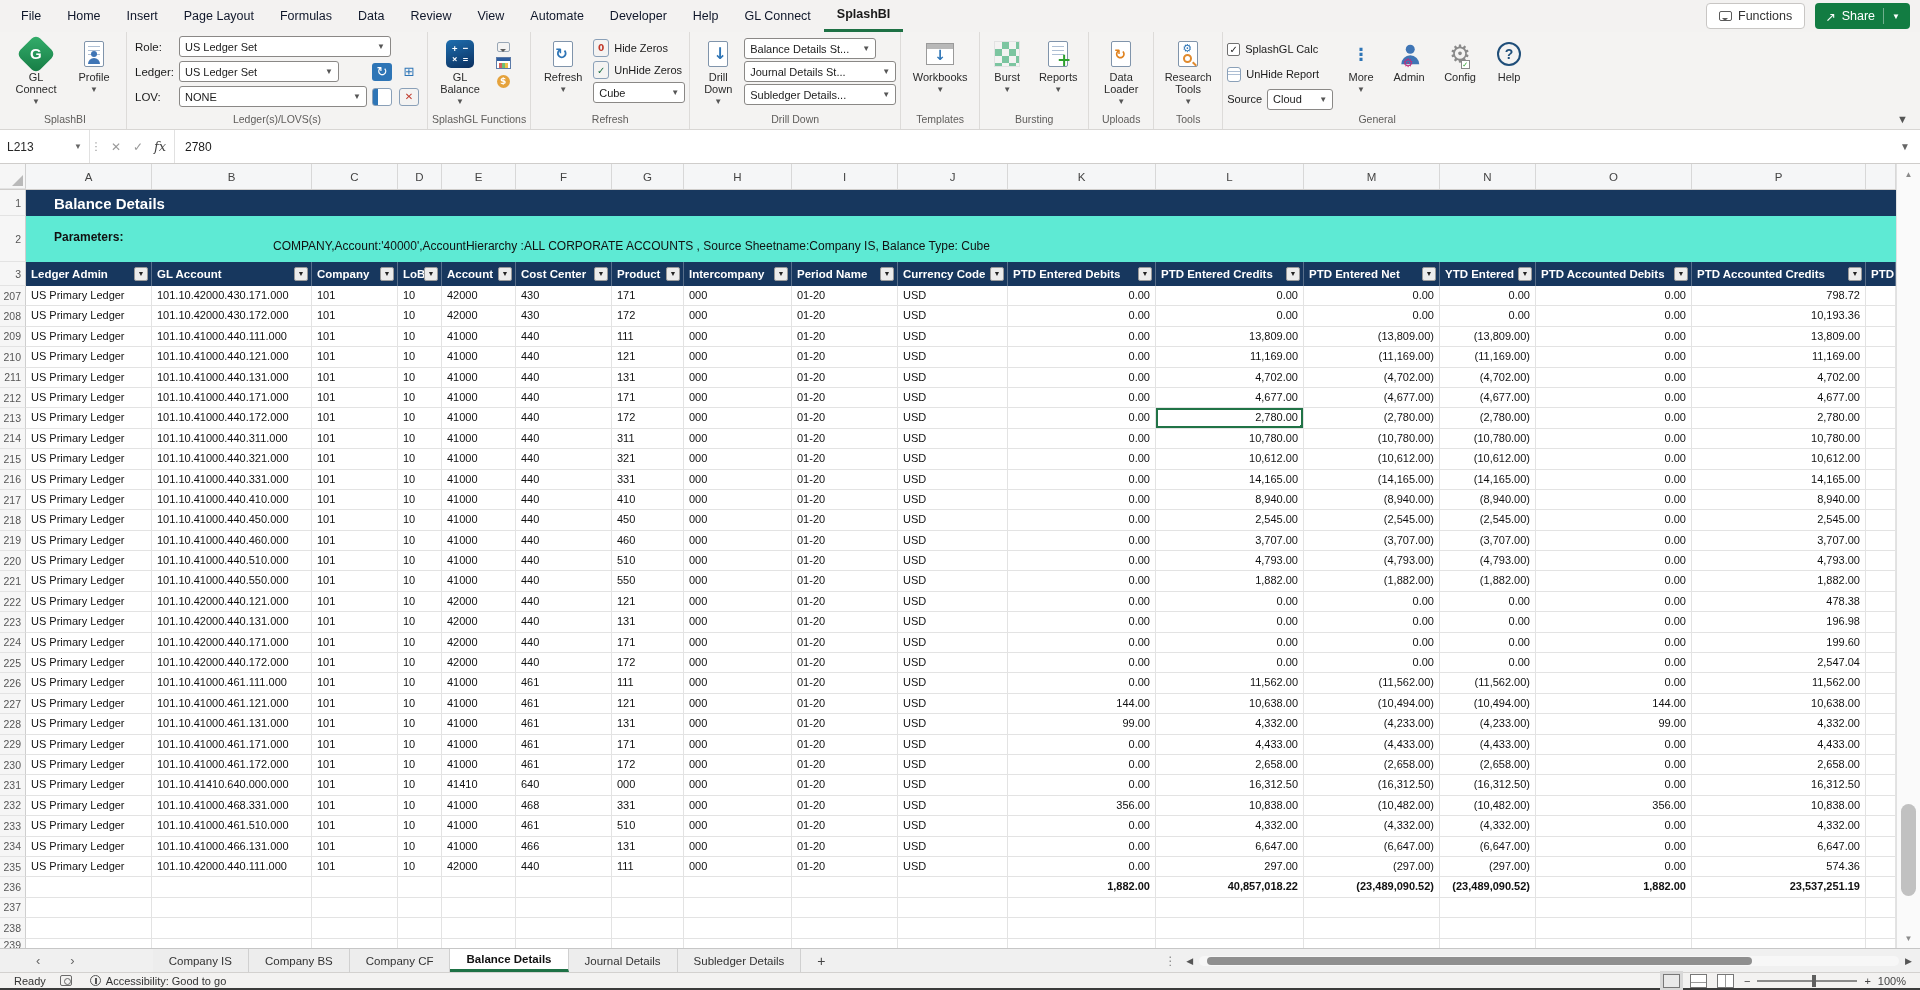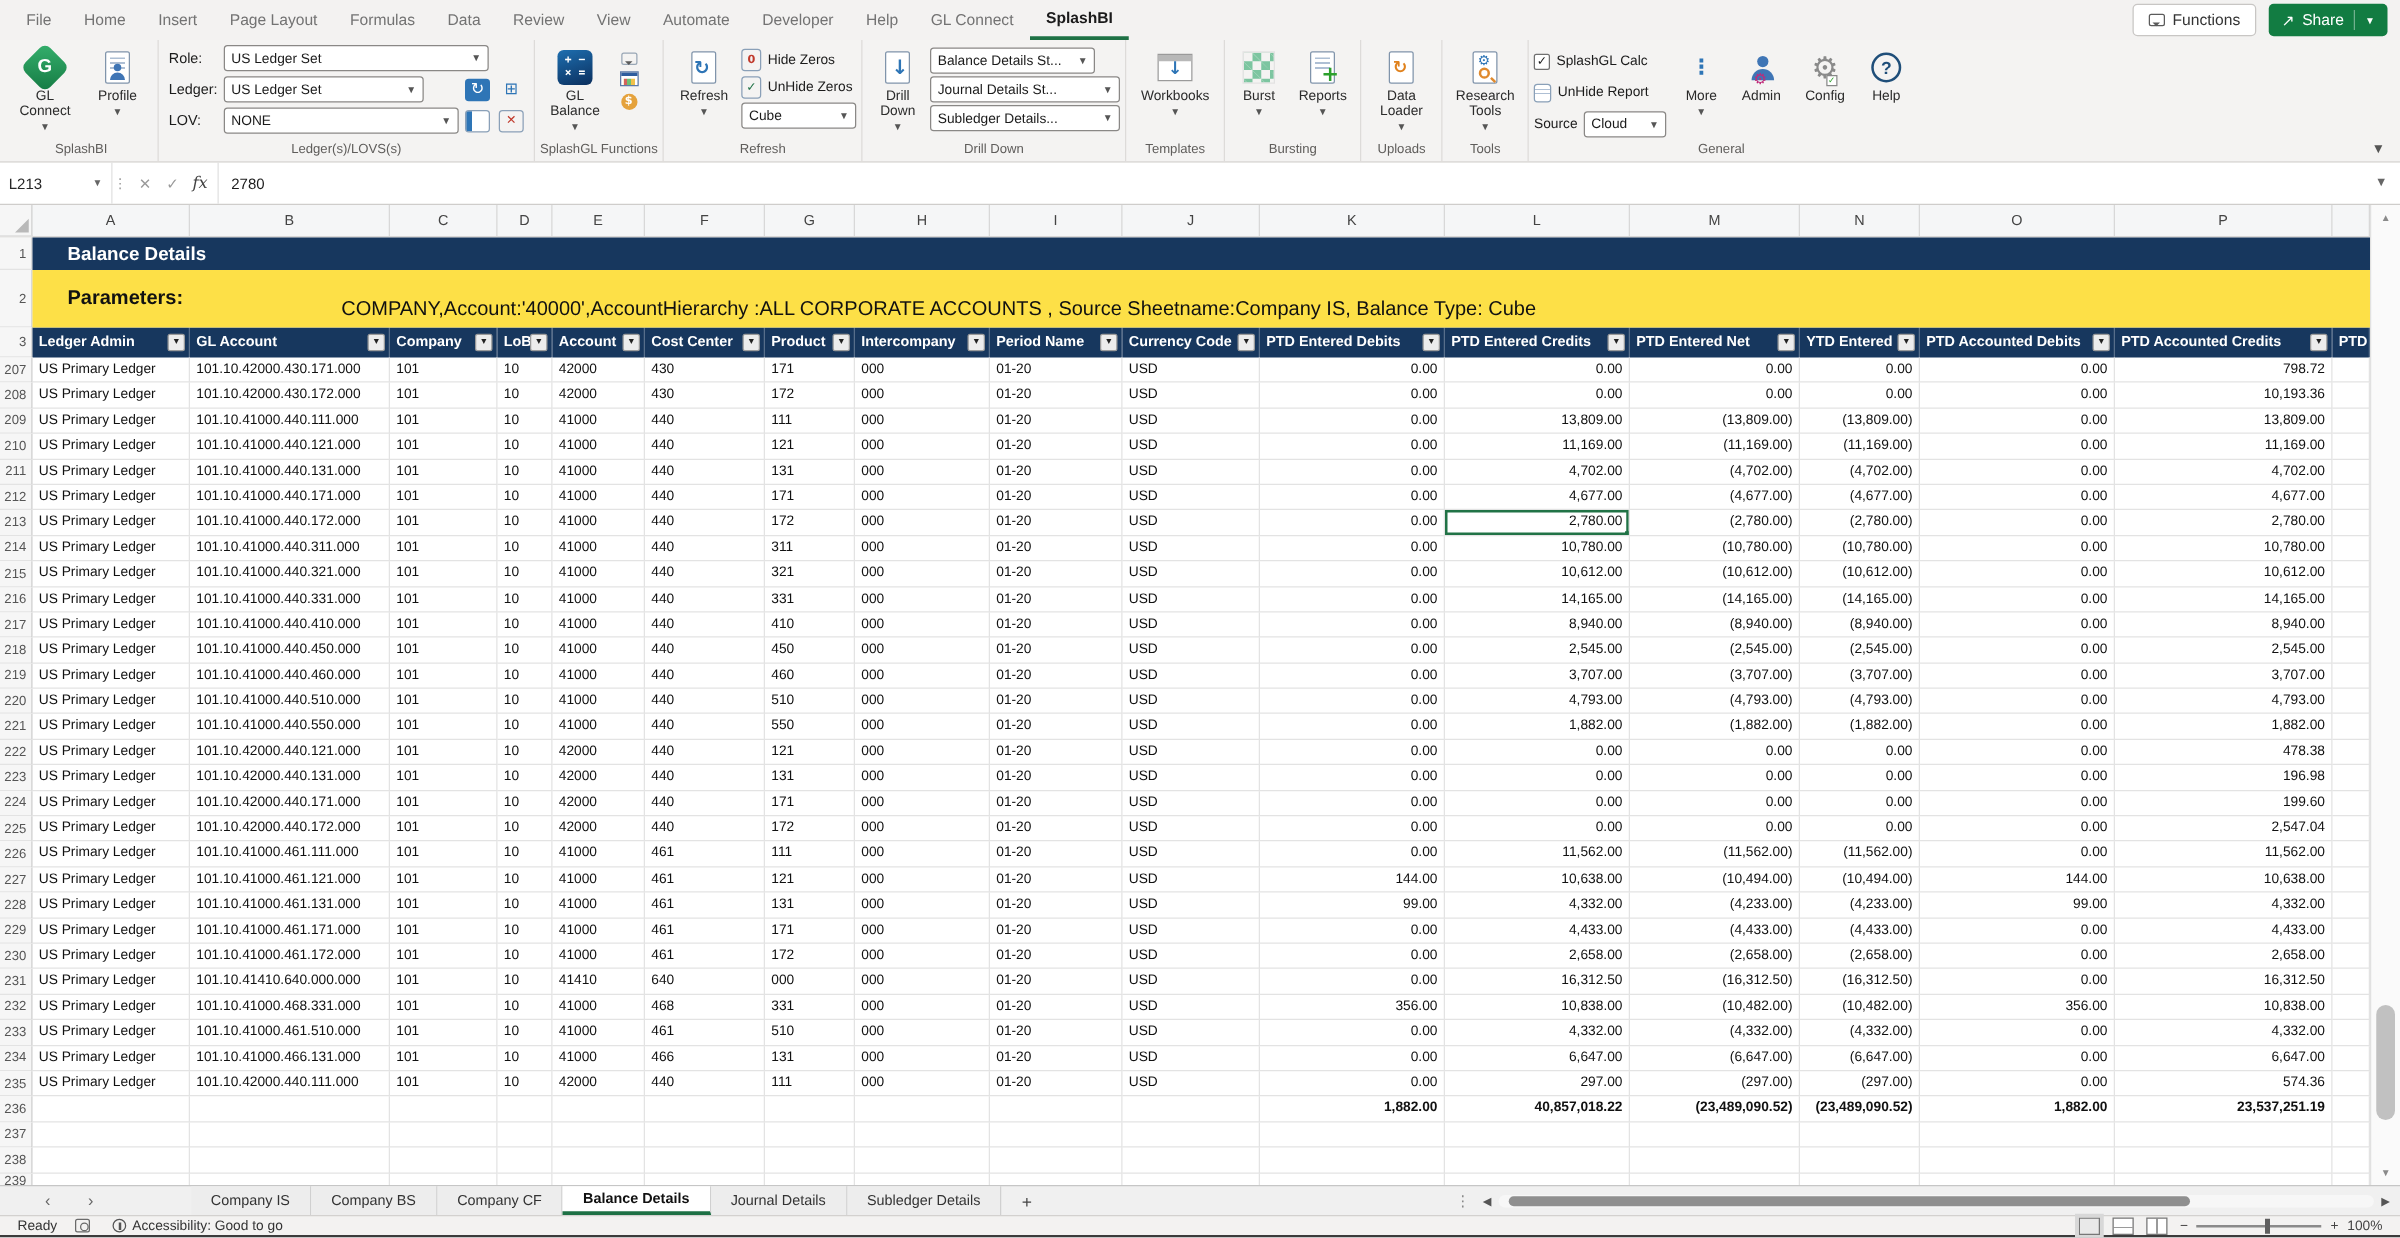--- a/index.html
+++ b/index.html
@@ -2,21 +2,21 @@
 <html><head>
 <meta charset="utf-8">
 <style>
   * { box-sizing: border-box; margin: 0; padding: 0; }
   html,body { width:1920px; height:990px; overflow:hidden; }
   body { font-family:"Liberation Sans", sans-serif; background:#f3f2f1; font-size:12px; color:#262626; }
   .app { width:1920px; height:990px; display:flex; flex-direction:column; }
 
   
   .tabstrip { height:32px; display:flex; align-items:center; background:#f3f2f1; padding-left:8px; position:relative; }
-  .rtab { padding:0 13px; height:32px; line-height:32px; font-size:12.5px; color:#737373; cursor:default; white-space:nowrap; }
+  .rtab { padding:0 13px; height:32px; line-height:32px; font-size:12.5px; color:#0f172a; cursor:default; white-space:nowrap; }
   .rtab.active { color:#0f6b3c; border-bottom:3px solid #1e7145; font-weight:700; line-height:29px; color:#1b1b1b; }
   .topright { position:absolute; right:10px; top:3px; display:flex; gap:10px; align-items:center; }
   .comments-btn { display:flex; align-items:center; gap:6px; border:1px solid #c8c6c4; background:#fff; border-radius:4px; height:26px; padding:0 12px; font-size:12.5px; color:#333; }
   .bubble-ic { width:13px; height:10px; border:1.5px solid #5b5b5b; border-radius:2px; position:relative; }
   .bubble-ic::after { content:""; position:absolute; left:2px; bottom:-4px; border:3px solid transparent; border-top-color:#5b5b5b; }
   .share-btn { display:flex; align-items:center; gap:6px; background:#127c42; color:#fff; border-radius:4px; height:26px; padding:0 10px; font-size:12.5px; }
   .share-btn .sep { width:1px; height:16px; background:rgba(255,255,255,.4); margin:0 2px; }
 
   
   .ribbon { height:98px; background:#f4f3f2; border-bottom:1px solid #d8d6d4; display:flex; padding:0 4px; position:relative; }
@@ -80,21 +80,21 @@
   .gridinner { width:1896px; }
   .grow { display:grid; grid-template-columns:var(--cols); }
   .letters { height:26px; background:#f5f6f7; border-bottom:1px solid #cfcdcb; }
   .lcell { border-right:1px solid #d8d8d8; display:flex; align-items:center; justify-content:center; font-size:11.5px; color:#444; }
   .sel-all { position:relative; background:#f1f1f1; }
   .sel-all::after { content:""; position:absolute; right:2px; bottom:2px; border-style:solid; border-width:0 0 11px 11px; border-color:transparent transparent #b9b9b9 transparent; }
   .gut { background:#f6f6f6; border-right:1px solid #cfcfcf; border-bottom:1px solid #e3e3e3; color:#555; font-size:10.5px; display:flex; align-items:center; justify-content:flex-end; padding-right:4px; }
   .r-title { height:26px; }
   .title-cell { grid-column:2/-1; background:#17375e; color:#fff; font-weight:700; font-size:15px; display:flex; align-items:center; padding-left:28px; }
   .r-params { height:46px; }
-  .params-cell { grid-column:2/-1; background:#fde047; position:relative; font-size:16px; color:#111; }
+  .params-cell { grid-column:2/-1; background:#5eead4; position:relative; font-size:12px; color:#111; }
   .params-label { position:absolute; left:28px; top:14px; font-weight:700; }
   .params-l1 { position:absolute; left:247px; top:5px; white-space:nowrap; }
   .params-l2 { position:absolute; left:247px; top:23px; white-space:nowrap; }
   .r-hdr { height:24px; }
   .hc { background:#17375e; color:#fff; font-weight:700; font-size:11.5px; display:flex; align-items:center; padding:0 3px 0 5px; border-right:1px solid rgba(255,255,255,.28); overflow:hidden; white-space:nowrap; }
   .htxt { flex:1; overflow:hidden; }
   .fbtn { width:14px; height:14px; background:#ececec; border:1px solid #9a9a9a; border-radius:2px; font-size:7px; line-height:12px; text-align:center; color:#222; flex:0 0 auto; }
   .drow { height:20.4px; }
   .c { font-size:11px; line-height:19px; padding:0 5px; overflow:hidden; white-space:nowrap; border-right:1px solid #e3e3e3; border-bottom:1px solid #e3e3e3; color:#111; }
   .num { text-align:right; }

